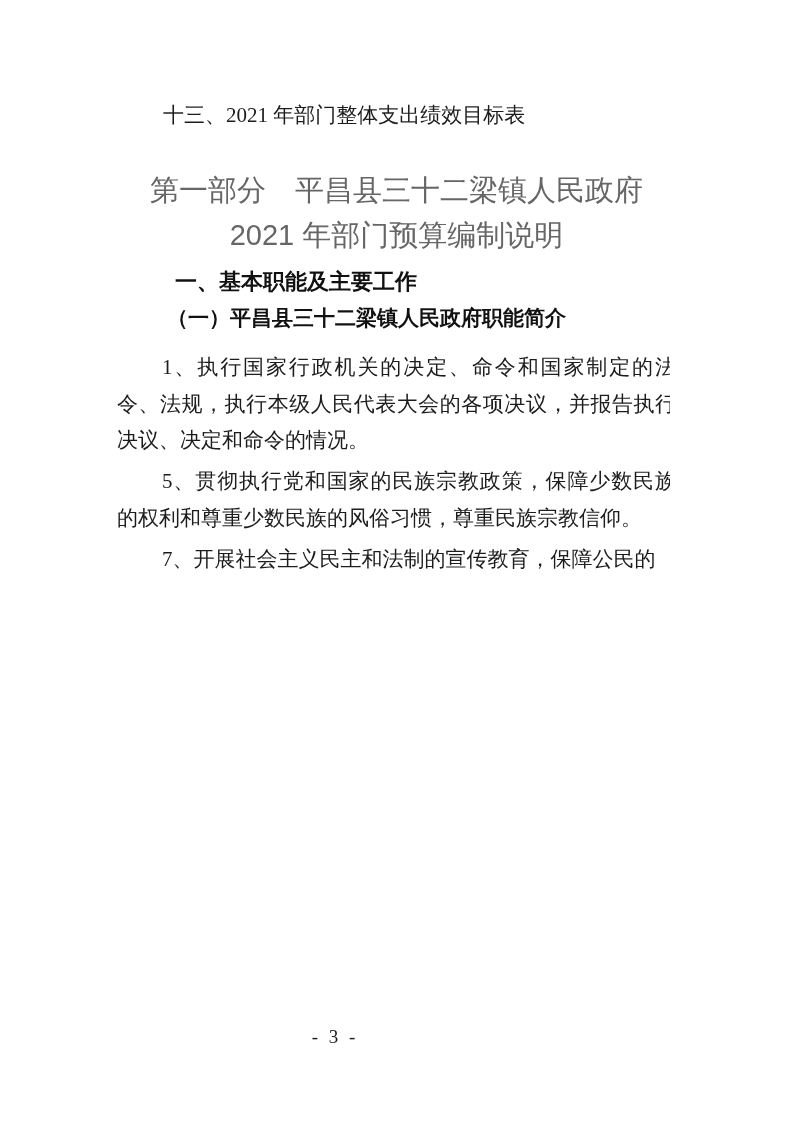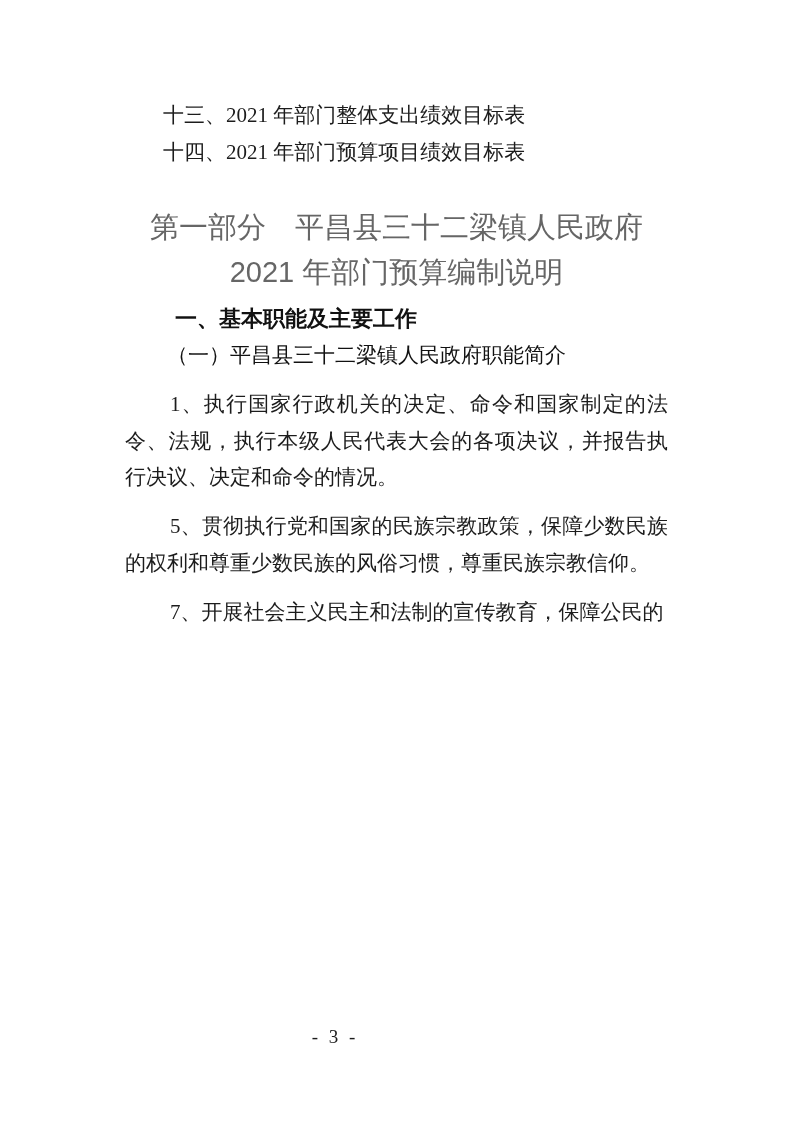--- a/index.html
+++ b/index.html
@@ -45,28 +45,28 @@
     margin: 5px 0 0 0;
     font-family: "Liberation Sans", "DejaVu Sans", sans-serif;
     font-weight: 700;
     font-size: 22px;
     line-height: 37px;
     text-indent: 62px;
     color: #111111;
   }
   .sub-heading {
     margin: 0;
-    font-weight: 400;
+    font-weight: 700;
     font-size: 21px;
     line-height: 37px;
     text-indent: 54px;
     color: #111111;
   }
   .body-text p {
-    margin: 12px;
+    margin: 4px;
     font-size: 21px;
     line-height: 36.7px;
     text-align: justify;
     text-indent: 45px;
   }
   .body-text p:first-child {
     margin-top: 12px;
   }
   .page-number {
     position: absolute;
@@ -80,21 +80,20 @@
   }
 </style>
 </head>
 <body>
 
 <div class="page" style="background: rgb(255, 255, 255); color: rgb(28, 28, 28);">
   <div class="content">
 
     <div class="toc">
       <p>十三、2021 年部门整体支出绩效目标表</p>
-      <p>十四、2021 年部门预算项目绩效目标表</p>
     </div>
 
     <div class="doc-title" style="color: rgb(102, 102, 102);">
       <div>第一部分　平昌县三十二梁镇人民政府</div>
       <div>2021 年部门预算编制说明</div>
     </div>
 
     <p class="section-heading">一、基本职能及主要工作</p>
 
     <p class="sub-heading">（一）平昌县三十二梁镇人民政府职能简介</p>

